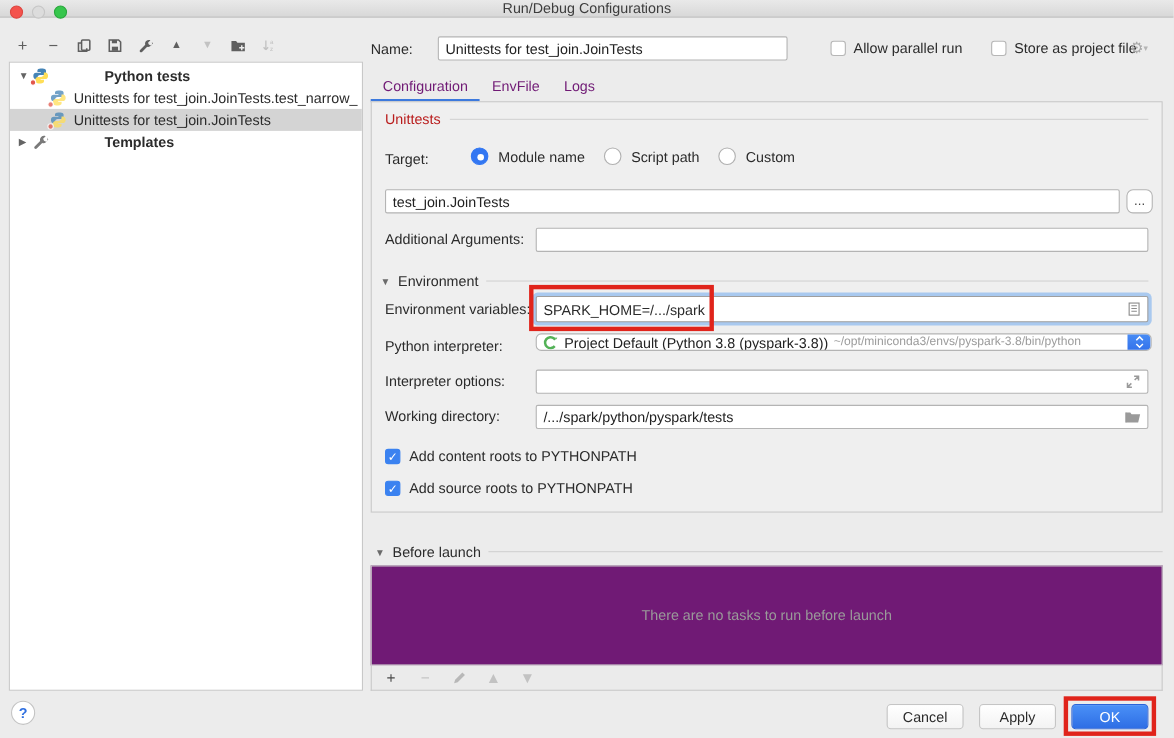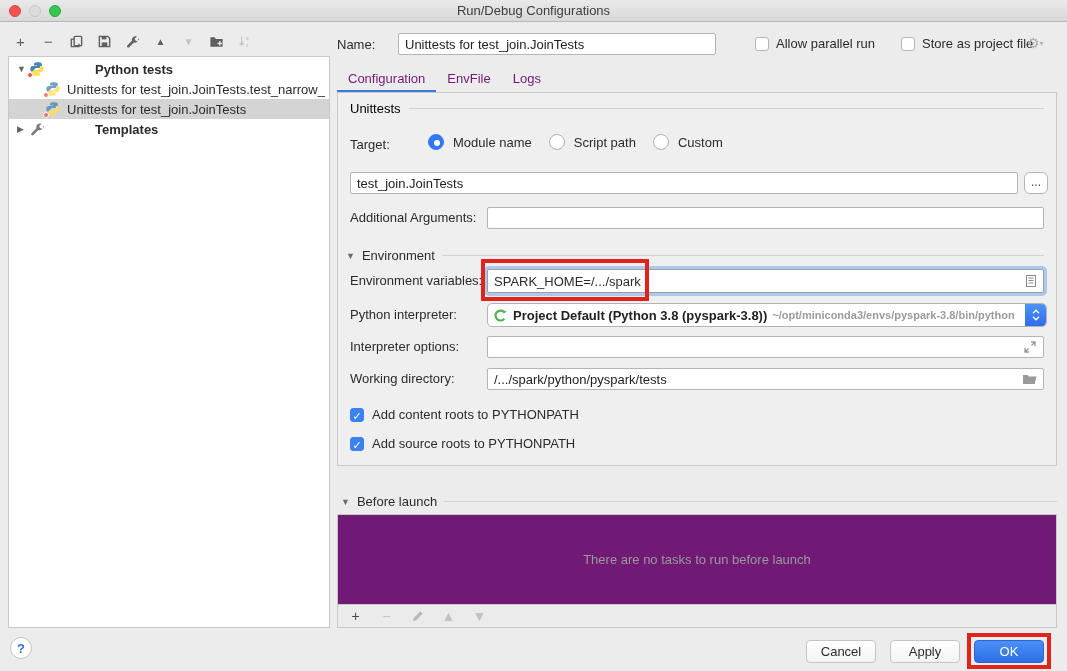--- a/index.html
+++ b/index.html
@@ -4,21 +4,21 @@
 <style>
   * { margin:0; padding:0; box-sizing:border-box; }
   html,body { width:1067px; height:671px; }
   body {
     font-family:"Liberation Sans", sans-serif;
     font-size:13px; color:#2b2b2b;
     background:#ececec; position:relative; overflow:hidden;
   }
   
   .titlebar {
-    position:absolute; left:0; top:0; width:1067px; height:22px;
+    position:absolute; left:0; top:0; width:1067px; height:16px;
     background:linear-gradient(#e9e9e9,#d8d8d8);
     border-bottom:1px solid #b7b7b7;
     display:flex; align-items:center; justify-content:center;
     color:#3d3d3d;
   }
   .traffic { position:absolute; left:9px; top:5px; display:flex; gap:8px; }
   .tl { width:12px; height:12px; border-radius:50%; }
   .tl.red   { background:#f4524c; border:1px solid #dd4640; }
   .tl.gray  { background:#dcdcdc; border:1px solid #c6c6c6; }
   .tl.green { background:#37c64d; border:1px solid #2aa83d; }
@@ -64,21 +64,21 @@
   
   .tabs { position:absolute; left:337px; top:66px; height:27px; display:flex; }
   .tab { padding:5px 11px 0 11px; height:27px; color:#701a75; }
   .tab.active { border-bottom:3px solid #3c79dd; }
 
   
   .config-panel {
     position:absolute; left:337px; top:92px; width:720px; height:374px;
     background:#efefef; border:1px solid #c9c9c9;
   }
-  .group-hdr { position:absolute; left:12px; top:8px; right:12px; display:flex; align-items:center; gap:8px; color:#000000; }
+  .group-hdr { position:absolute; left:12px; top:8px; right:12px; display:flex; align-items:center; gap:8px; color:#b91c1c; }
   .sect-hdr  { position:absolute; display:flex; align-items:center; gap:7px; color:#2b2b2b; }
   .rule { flex:1; height:1px; background:#d2d2d2; }
   .disc-sm { font-size:9px; color:#6b6b6b; }
 
   .flabel { position:absolute; left:12px; color:#2b2b2b; }
   .txt {
     position:absolute; height:22px; border:1px solid #b4b4b4; border-radius:2px; background:#fff;
     font:13px "Liberation Sans",sans-serif; padding:8px 6px; color:#222;
   }
   .radio-row { position:absolute; left:90px; top:41px; display:flex; align-items:center; gap:9px; }
@@ -95,23 +95,23 @@
   .env-field {
     position:absolute; left:149px; top:176px; width:557px; height:24px;
     background:#fff; border:1px solid #9f9f9f; border-radius:2px;
     box-shadow:0 0 0 3px #a9c9ef; display:flex; align-items:center; padding:0 4px 0 6px;
   }
   .env-field .val { flex:1; }
   .icon-right { width:16px; height:16px; flex:0 0 auto; }
   .icon-right svg { width:16px; height:16px; }
 
   .combo {
-    position:absolute; left:149px; top:210px; width:560px; height:24px;
+    position:absolute; left:149px; top:210px; width:560px; height:16px;
     background:#fff; border:1px solid #b4b4b4; border-radius:5px;
-    display:flex; align-items:center; padding-left:5px; overflow:hidden;font-weight:bold;
+    display:flex; align-items:center; padding-left:5px; overflow:hidden;
   }
   .combo .cicon { width:15px; height:15px; margin-right:5px; flex:0 0 auto; }
   .combo .main-t { color:#222; white-space:nowrap; }
   .combo .path-t { color:#9b9b9b; font-size:11px; margin-left:5px; white-space:nowrap; flex:1; overflow:hidden; }
   .stepper {
     width:21px; height:24px; margin-left:auto; flex:0 0 auto;
     background:linear-gradient(#4f94f8,#2d6be8); border-radius:0 5px 5px 0;
     display:flex; align-items:center; justify-content:center;
   }
   .field-icon-abs { position:absolute; width:16px; height:16px; }

